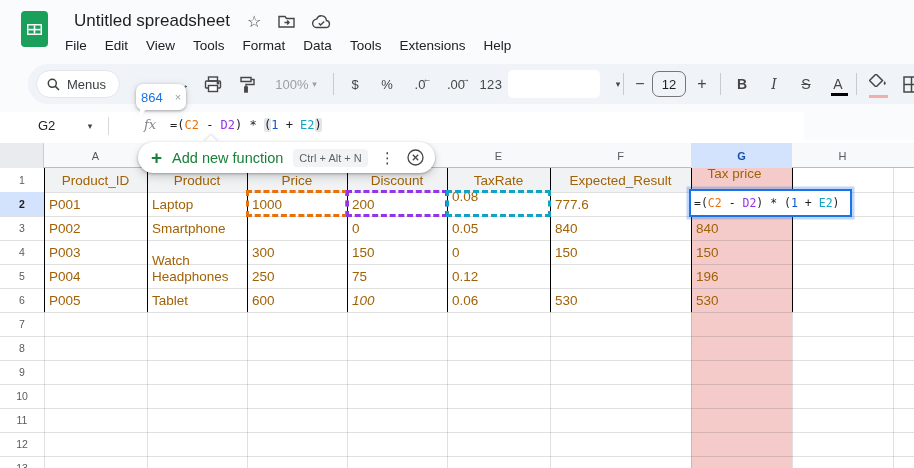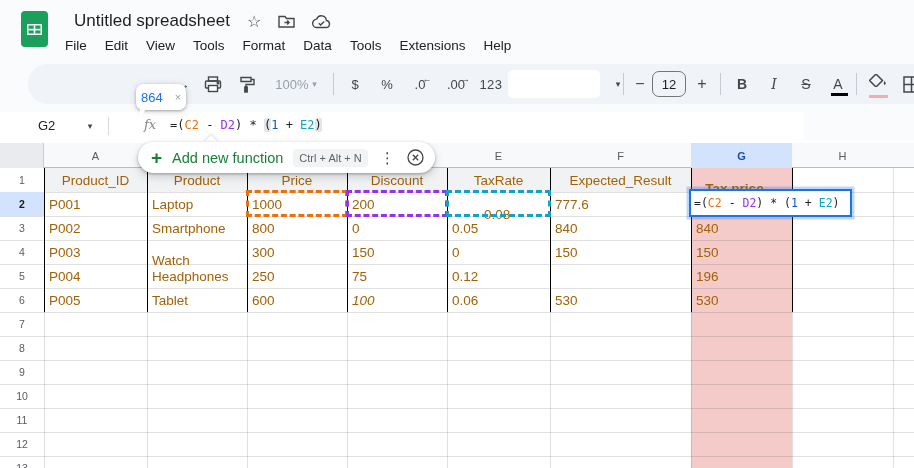--- a/index.html
+++ b/index.html
@@ -97,20 +97,29 @@
         <div class="menu-item">Tools</div>
         <div class="menu-item">Format</div>
         <div class="menu-item">Data</div>
         <div class="menu-item">Tools</div>
         <div class="menu-item">Extensions</div>
         <div class="menu-item">Help</div>
       </div>
   </div>
 
   <div id="toolbar">
+    <div id="menus-pill">
+      <span>
+        <svg width="13" height="13" viewBox="0 0 13 13" fill="none" stroke="#3C4043" stroke-width="1.5">
+          <circle cx="5.3" cy="5.3" r="4"></circle>
+            <path d="M8.4 8.4 L12 12"></path>
+        </svg>
+      </span>
+      <span>Menus</span>
+    </div>
     <div class="tb" style="left:110px;width:26px">←</div>
     <div class="tb" style="left:142px;width:26px">→</div>
     <div class="tb" style="left:170px;width:30px">
       <svg width="18" height="17" viewBox="0 0 18 17" fill="none" stroke="#444746" stroke-width="1.4">
         <rect x="4.5" y="1" width="9" height="4"></rect>
           <rect x="1.5" y="5" width="15" height="7" rx="1"></rect>
         <rect x="4.5" y="9.5" width="9" height="6" fill="#fff"></rect>
           <circle cx="14" cy="7" r="0.8" fill="#444746"></circle>
       </svg>
     </div>
@@ -232,30 +241,29 @@
       <div class="abs" style="left: 447px; top: 28px; width: 1px; height: 144px; background: rgb(0, 0, 0);"></div>
       <div class="abs" style="left: 550px; top: 28px; width: 1px; height: 144px; background: rgb(0, 0, 0);"></div>
       <div class="abs" style="left: 691px; top: 28px; width: 1px; height: 144px; background: rgb(0, 0, 0);"></div>
       <div class="abs" style="left: 792px; top: 28px; width: 1px; height: 144px; background: rgb(0, 0, 0);"></div>
       <div class="abs cell-text" style="left: 44px; top: 28px; width: 103px; height: 24px; justify-content: center;">Product_ID</div>
       <div class="abs cell-text" style="left: 147px; top: 28px; width: 100px; height: 24px; justify-content: center;">Product</div>
       <div class="abs cell-text" style="left: 247px; top: 28px; width: 100px; height: 24px; justify-content: center;">Price</div>
       <div class="abs cell-text" style="left: 347px; top: 28px; width: 100px; height: 24px; justify-content: center;">Discount</div>
       <div class="abs cell-text" style="left: 447px; top: 28px; width: 103px; height: 24px; justify-content: center;">TaxRate</div>
       <div class="abs cell-text" style="left: 550px; top: 28px; width: 141px; height: 24px; justify-content: center;">Expected_Result</div>
-      <div class="abs cell-text" style="left: 691px; top: 36px; width: 87px; height: 24px; justify-content: center; font-weight: bold;">Tax price</div>
+      <div class="abs cell-text" style="left: 691px; top: 21px; width: 87px; height: 24px; justify-content: center;">Tax price</div>
       <div class="abs cell-text" style="left: 49px; top: 52px; width: 97px; height: 24px;">P001</div>
       <div class="abs cell-text" style="left: 152px; top: 52px; width: 94px; height: 24px;">Laptop</div>
       <div class="abs cell-text" style="left: 252px; top: 52px; width: 94px; height: 24px;">1000</div>
       <div class="abs cell-text" style="left: 352px; top: 52px; width: 94px; height: 24px;">200</div>
-      <div class="abs cell-text" style="left: 452px; top: 62px; width: 97px; height: 24px; margin-left: 32px;">0.08</div>
+      <div class="abs cell-text" style="left: 452px; top: 44px; width: 97px; height: 24px;">0.08</div>
       <div class="abs cell-text" style="left: 555px; top: 52px; width: 135px; height: 24px;">777.6</div>
       <div class="abs cell-text" style="left: 49px; top: 76px; width: 97px; height: 24px;">P002</div>
       <div class="abs cell-text" style="left: 152px; top: 76px; width: 94px; height: 24px;">Smartphone</div>
-      <div class="abs cell-text" style="left: 252px; top: 76px; width: 94px; height: 24px;">800</div>
       <div class="abs cell-text" style="left: 352px; top: 76px; width: 94px; height: 24px;">0</div>
       <div class="abs cell-text" style="left: 452px; top: 76px; width: 97px; height: 24px;">0.05</div>
       <div class="abs cell-text" style="left: 555px; top: 76px; width: 135px; height: 24px;">840</div>
       <div class="abs cell-text" style="left: 696px; top: 76px; width: 95px; height: 24px;">840</div>
       <div class="abs cell-text" style="left: 49px; top: 100px; width: 97px; height: 24px;">P003</div>
       <div class="abs cell-text" style="left: 152px; top: 108px; width: 94px; height: 24px;">Watch</div>
       <div class="abs cell-text" style="left: 252px; top: 100px; width: 94px; height: 24px;">300</div>
       <div class="abs cell-text" style="left: 352px; top: 100px; width: 94px; height: 24px;">150</div>
       <div class="abs cell-text" style="left: 452px; top: 100px; width: 97px; height: 24px;">0</div>
       <div class="abs cell-text" style="left: 555px; top: 100px; width: 135px; height: 24px;">150</div>

